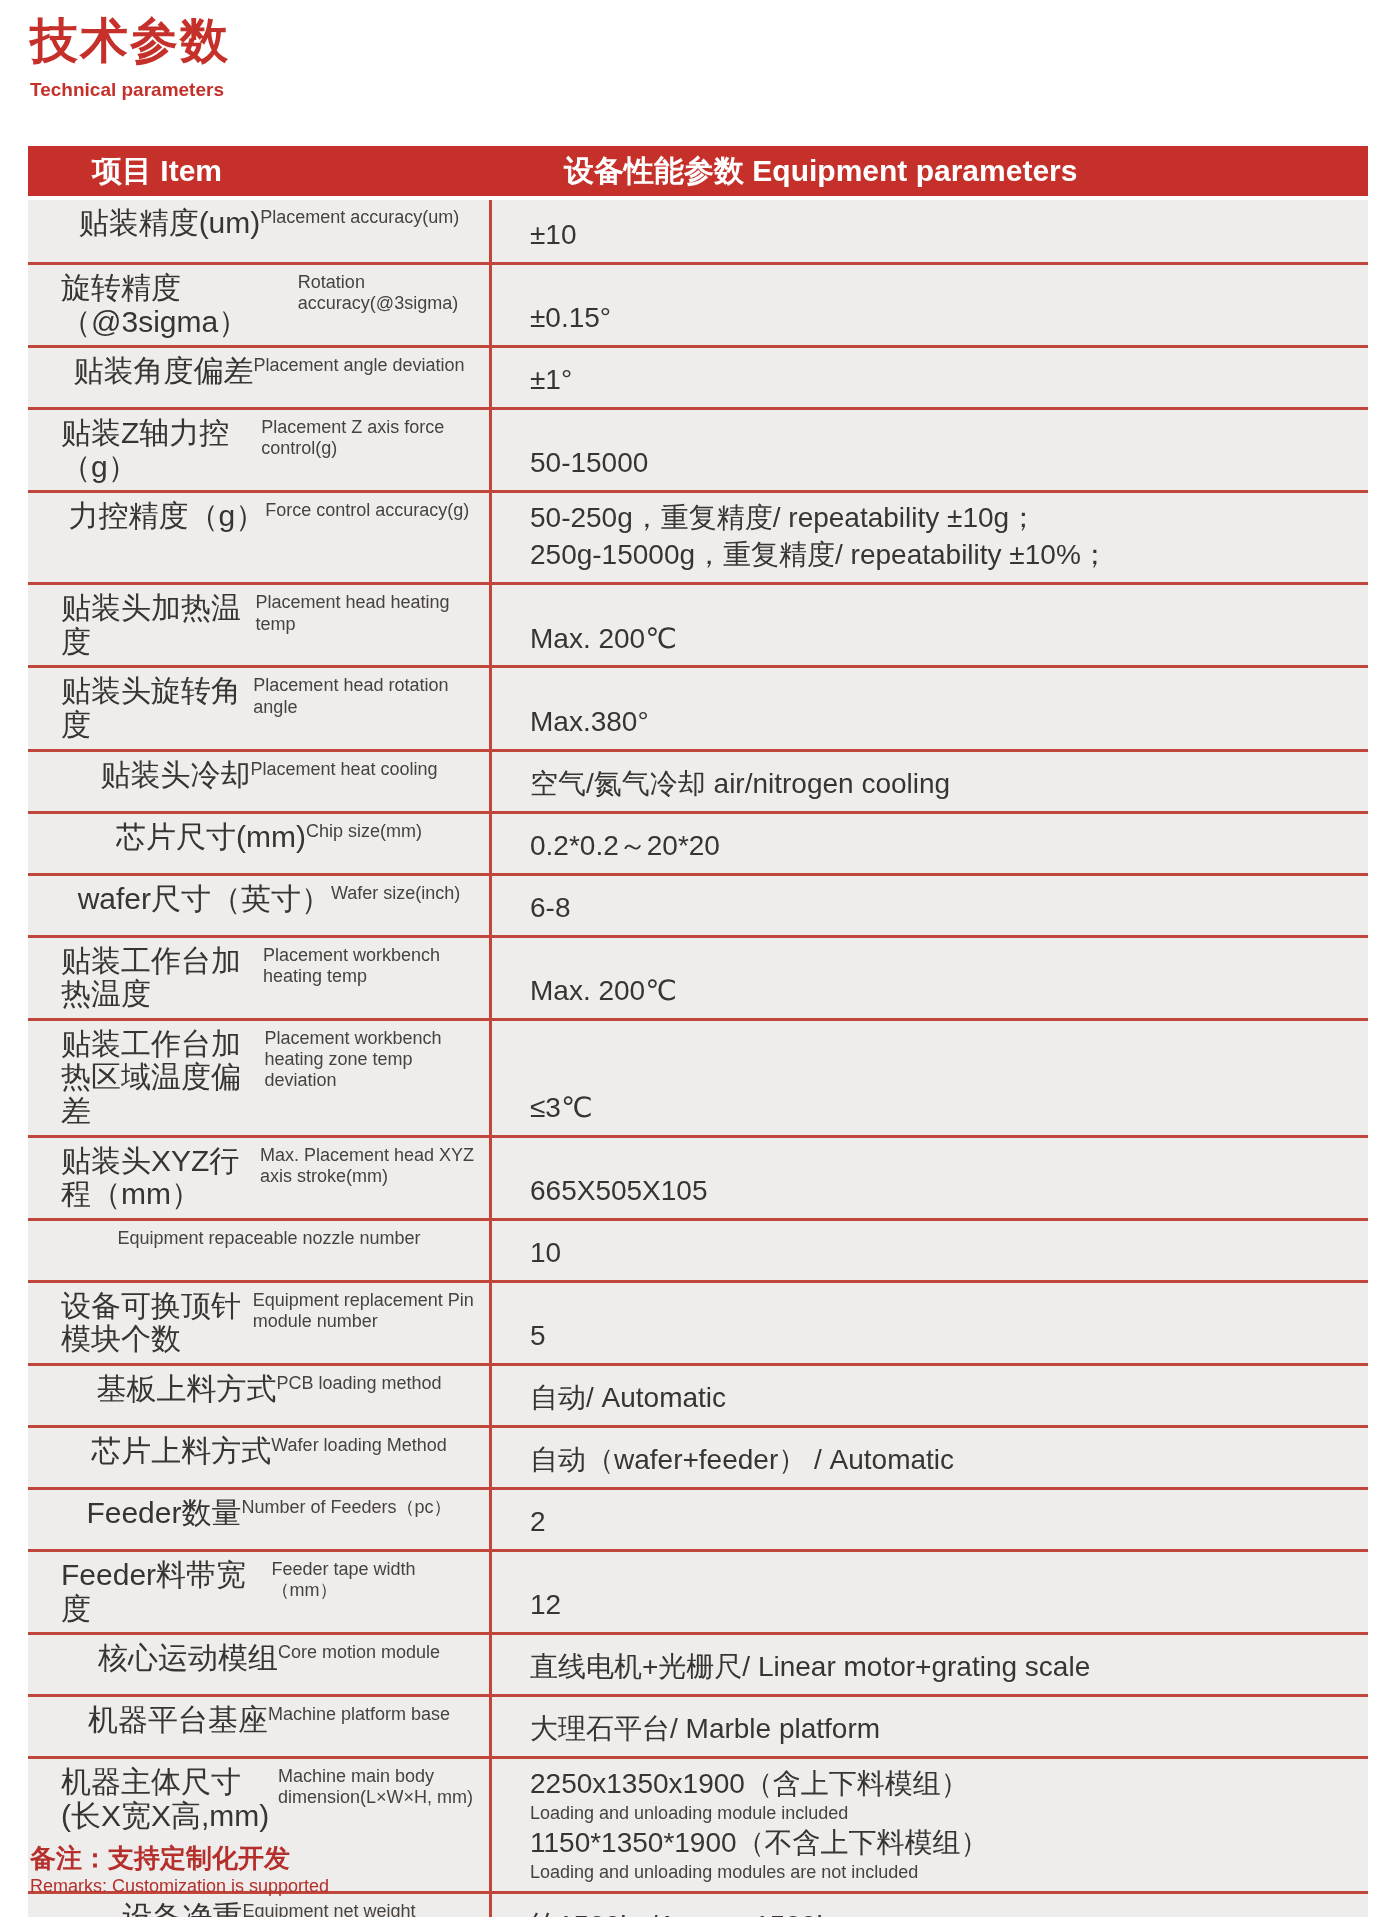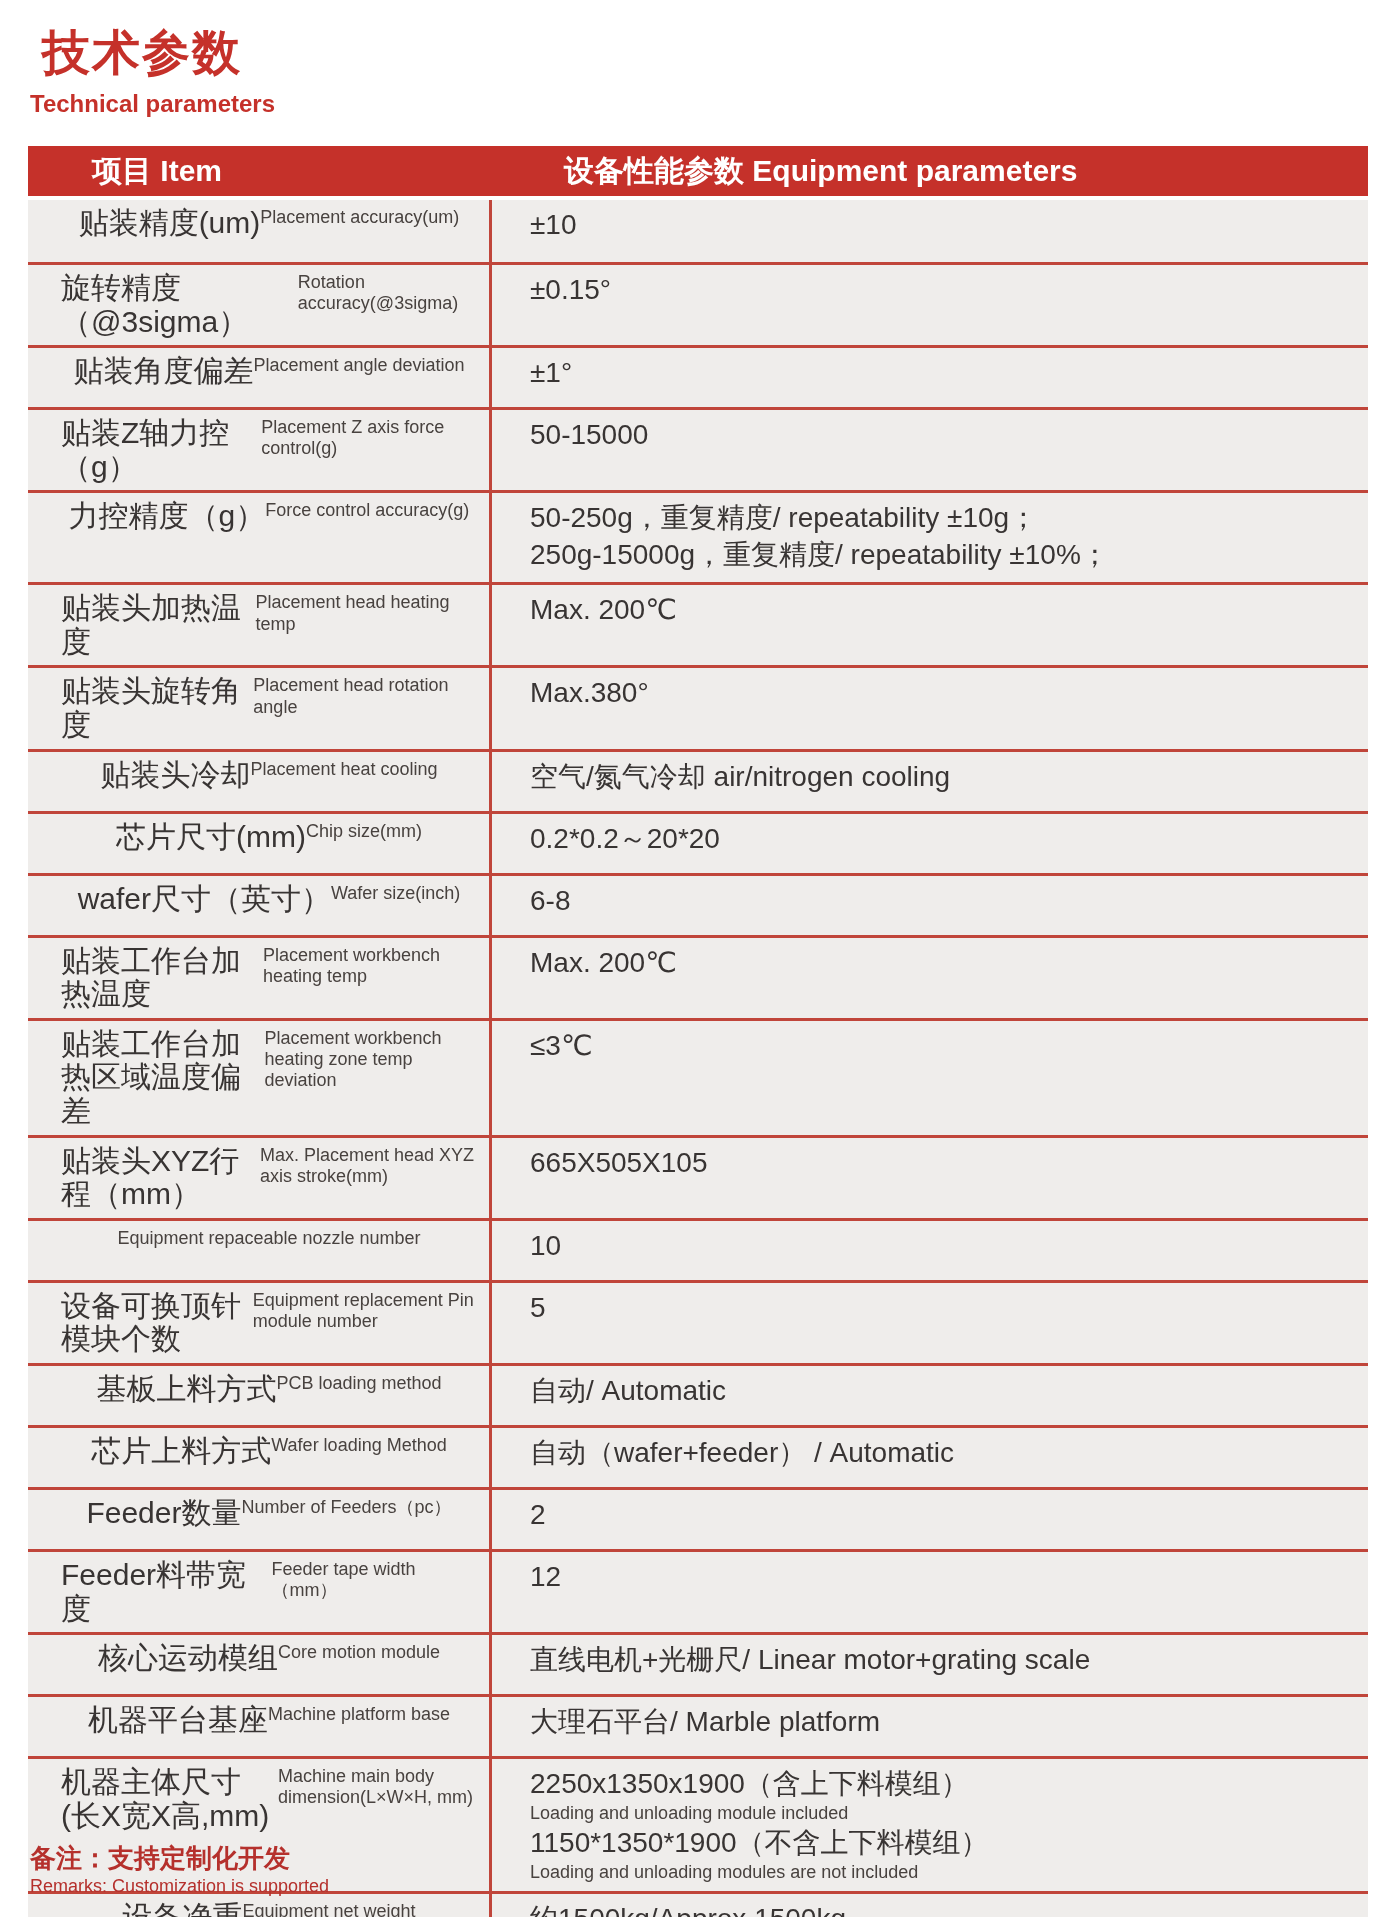--- a/index.html
+++ b/index.html
@@ -12,25 +12,25 @@
   }
   *{box-sizing:border-box;}
   html,body{margin:0;padding:0;}
   body{
     width:1389px;height:1917px;position:relative;background:#ffffff;
     font-family:"Liberation Sans","DejaVu Sans",sans-serif;
     overflow:hidden;
   }
   .page-header{position:absolute;left:30px;top:16px;}
   .page-title{
-    margin:12px;font-size:48px;line-height:1.05;font-weight:bold;
+    margin:0;font-size:48px;line-height:1.05;font-weight:bold;
     color:var(--accent-red);letter-spacing:2px;
   }
   .page-subtitle{
-    font-size:24px;font-weight:bold;color:var(--accent-red);margin-top:3px;
+    font-size:19px;font-weight:bold;color:var(--accent-red);margin-top:13px;
   }
 
   .params-table{position:absolute;left:28px;top:146px;width:1340px;}
   .thead{
     background:var(--accent-red);color:#ffffff;height:50px;
     display:flex;align-items:center;font-weight:bold;font-size:30px;padding-left:31px;
   }
   .thead .col1{width:464px;padding-left:33px;flex:0 0 auto;}
   .thead .col2{padding-left:41px;}
 
@@ -38,21 +38,21 @@
   .row{display:flex;background:var(--row-bg);min-height:62px;}
   .row + .row{border-top:3px solid var(--separator-red);}
   .cell-label{
     width:464px;flex:0 0 auto;border-right:3px solid var(--separator-red);
     padding:6px 12px 7px 33px;display:flex;flex-direction:row;justify-content:center;
   }
   .label-zh{font-size:30px;color:var(--text-dark);line-height:1.12;}
   .label-en{font-size:18px;color:var(--text-sub);line-height:1.18;margin-top:1px;}
   .cell-value{
     flex:1 1 auto;padding:7px 4px 8px 38px;
-    display:flex;flex-direction:column;justify-content:flex-start;
+    display:flex;flex-direction:column;justify-content:flex-end;
     font-size:28px;color:var(--text-dark);
   }
   .value-main{line-height:1.32;}
   .value-sub{font-size:18px;color:var(--text-sub);line-height:1.2;}
 
   .remarks{position:absolute;left:30px;top:1842px;color:var(--remark-red);}
   .remark-zh{font-size:26px;font-weight:600;line-height:1.25;}
   .remark-en{font-size:18px;font-weight:400;line-height:1.25;}
 </style>
 </head>

